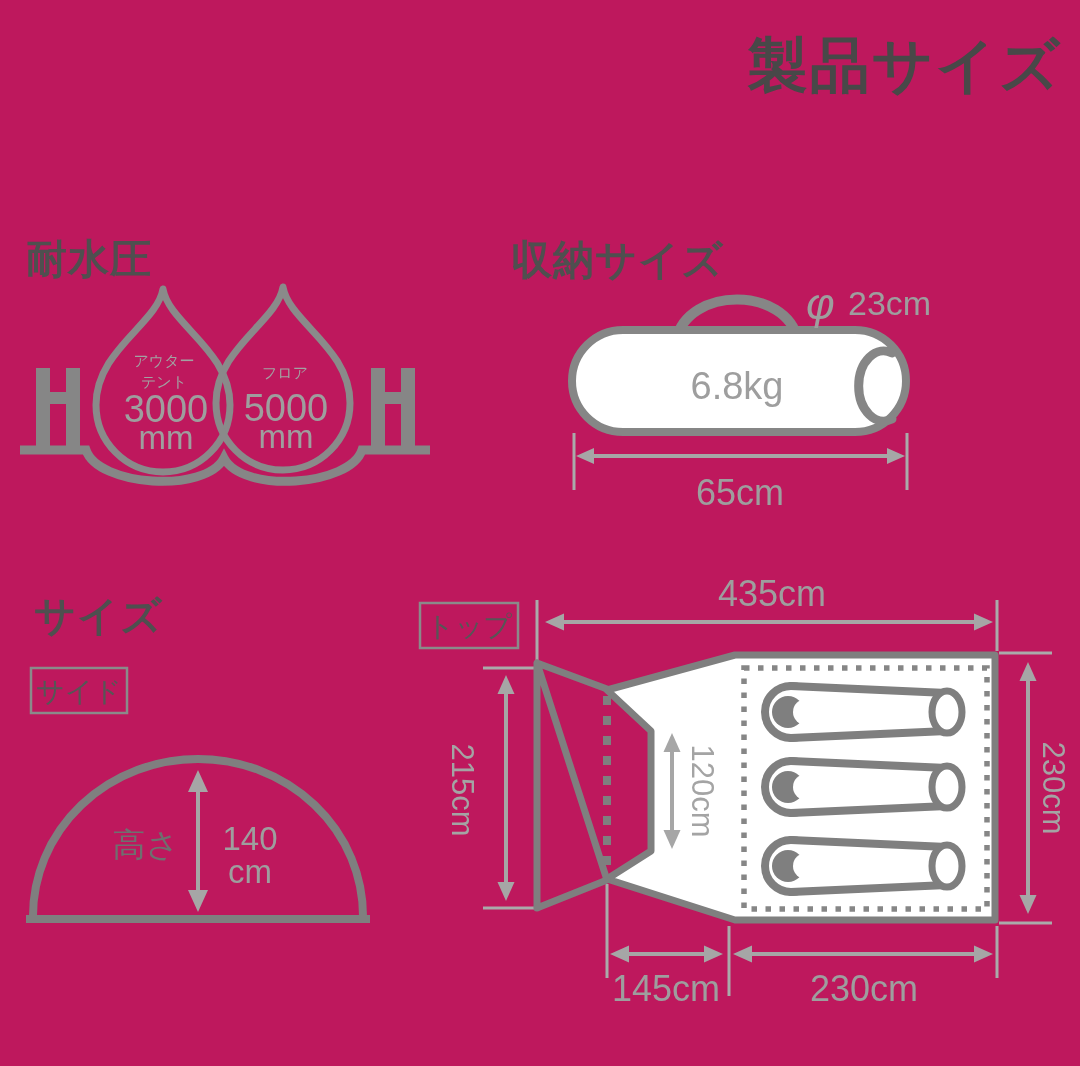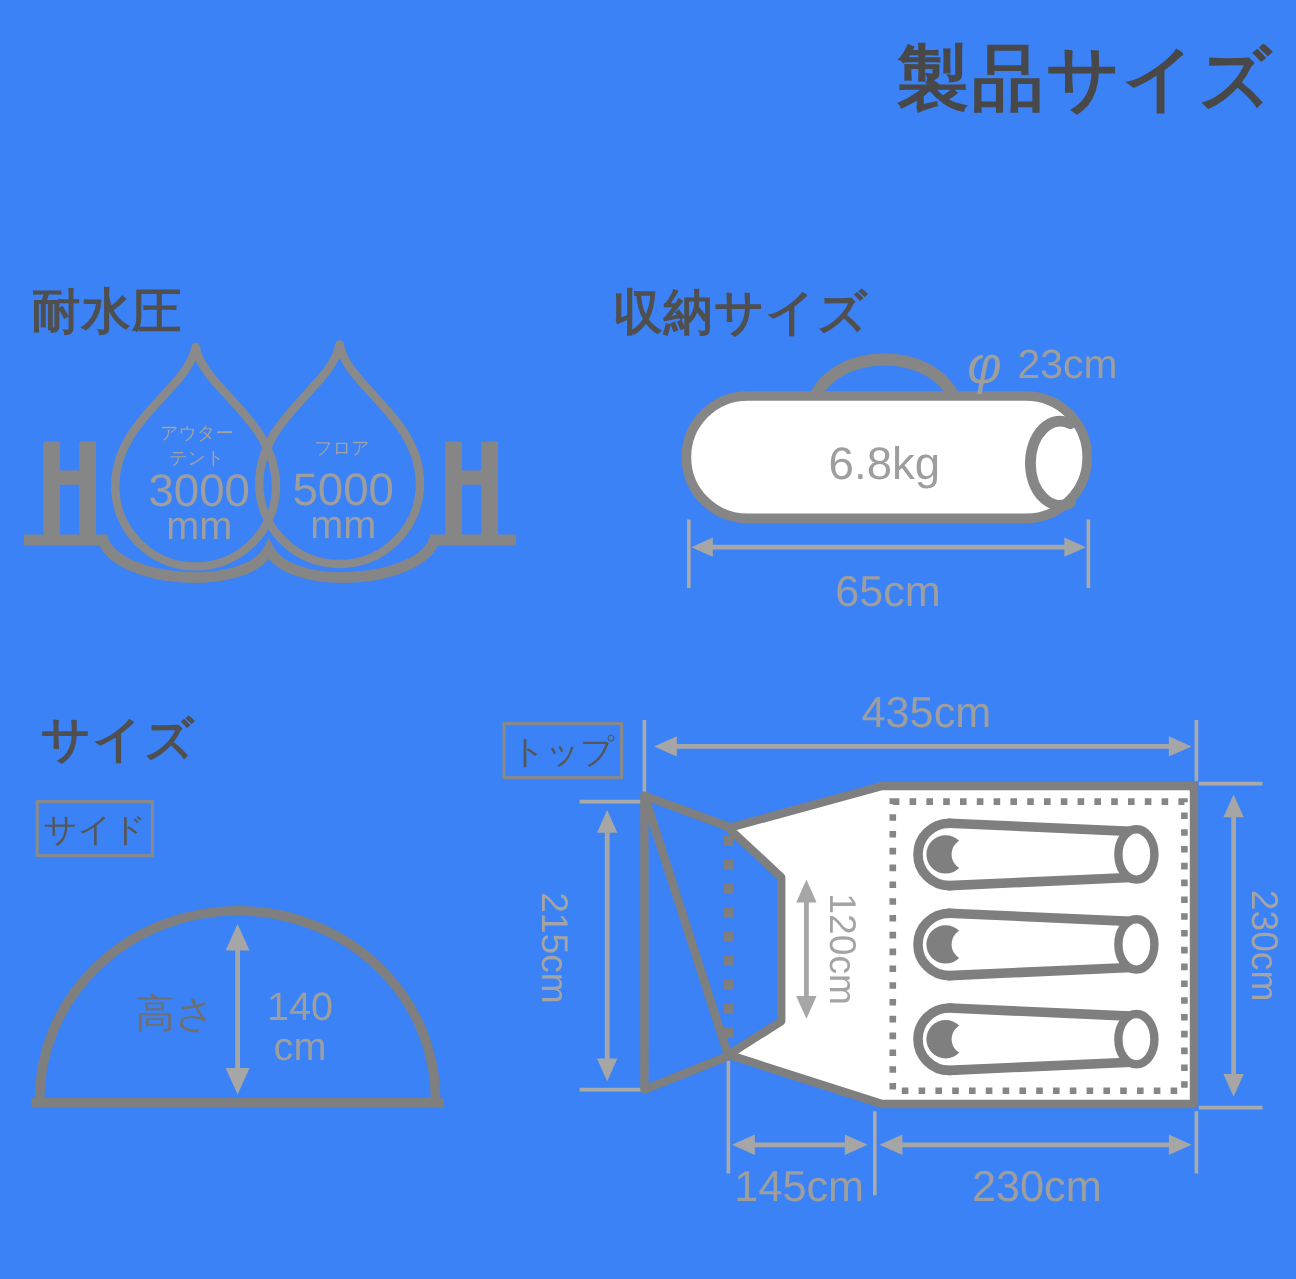--- a/index.html
+++ b/index.html
@@ -1,16 +1,16 @@
 <!DOCTYPE html>
 <html><head>
 <meta charset="utf-8">
 <style>
   html,body{margin:0;padding:0;background:#ffffff;}
-  .page{position:relative;width:1080px;height:1066px;background:#3b82f6;overflow:hidden;
+  .page{position:relative;width:1080px;height:1066px;background:#be185d;overflow:hidden;
         font-family:"Liberation Sans","DejaVu Sans",sans-serif;}
   svg{position:absolute;left:0;top:0;}
   svg text{font-family:"Liberation Sans","DejaVu Sans",sans-serif;}
   .title-text{fill:#484848;font-size:60px;font-weight:600;letter-spacing:2px;}
   .heading-text{fill:#4f4f4f;font-size:41px;font-weight:600;letter-spacing:1px;}
   .box-label{fill:#565656;font-size:28px;font-weight:500;}
   .box-rect{fill:none;stroke:#8a8a8a;stroke-width:2.5px;}
   .outline{fill:none;stroke:#7f7f7f;stroke-width:7px;stroke-linejoin:round;stroke-linecap:round;}
   .outline-fill{fill:#ffffff;stroke:#7f7f7f;stroke-width:7px;stroke-linejoin:round;}
   .dim{stroke:#a6a6a6;stroke-width:4px;fill:none;}

